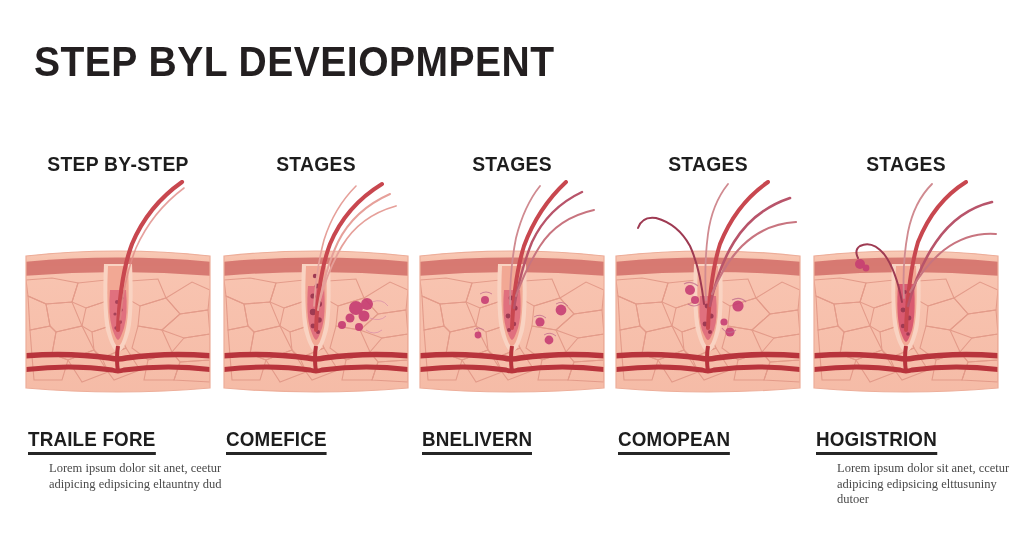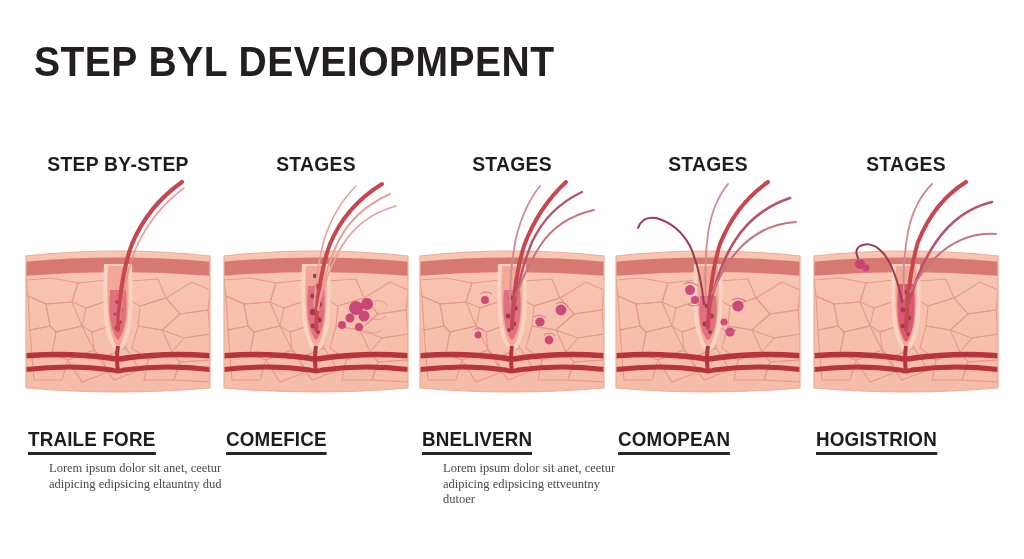--- a/index.html
+++ b/index.html
@@ -306,21 +306,20 @@
           <path d="M96 166 Q94 178 96 192" stroke="#b8343c" stroke-width="4" fill="none"></path>
         </g>
         <path d="M4 76 Q96 66 188 76 L188 208 Q96 216 4 208 Z" fill="none" stroke="#edae9a" stroke-width="1.2"></path>
         <path d="M96 148 Q98 98 108 66 Q122 28 150 2" stroke="#c8474f" stroke-width="4" fill="none" stroke-linecap="round"></path>
         <path d="M98 128 Q104 92 116 62 Q132 28 166 12" stroke="#b8546a" stroke-width="2.4" fill="none" stroke-linecap="round"></path>
         <path d="M100 116 Q110 88 124 66 Q142 38 178 30" stroke="#c8747f" stroke-width="2" fill="none" stroke-linecap="round"></path>
         <path d="M94 124 Q94 88 100 58 Q108 26 124 6" stroke="#d08a90" stroke-width="1.8" fill="none" stroke-linecap="round"></path>
       </svg>
     </div>
     <div class="cap-title">BNELIVERN</div>
-    <div class="cap-body">Lorem ipsum dolor sit anet, ceetur adipicing edipsicing ettveuntny dutoer</div>
   </div>
 
   <div class="col col-3">
     <div class="col-head">STAGES</div>
     <div class="illus">
       <svg viewBox="0 0 192 215" xmlns="http://www.w3.org/2000/svg">
         <defs>
             <clipPath id="blk4">
               <path d="M4 76 Q96 66 188 76 L188 208 Q96 216 4 208 Z"></path>
             </clipPath>
@@ -442,15 +441,16 @@
         <path d="M100 112 Q114 86 134 70 Q158 52 186 54" stroke="#c8747f" stroke-width="2" fill="none" stroke-linecap="round"></path>
         <path d="M92 122 Q86 90 74 74 Q62 60 50 66 Q44 70 48 78" stroke="#9e3a52" stroke-width="2" fill="none" stroke-linecap="round"></path>
         <g fill="#c63b72" opacity="0.85">
           <circle cx="50" cy="84" r="5"></circle>
             <circle cx="56" cy="88" r="3.4"></circle>
         </g>
         <path d="M94 118 Q92 84 98 52 Q104 22 122 4" stroke="#d08a90" stroke-width="1.8" fill="none" stroke-linecap="round"></path>
       </svg>
     </div>
     <div class="cap-title">HOGISTRION</div>
+    <div class="cap-body">Lorem ipsum dolor sit anet, ccetur adipicing edipsicing elttusuniny dutoer</div>
   </div>
 
 </div>
 
 </body></html>

